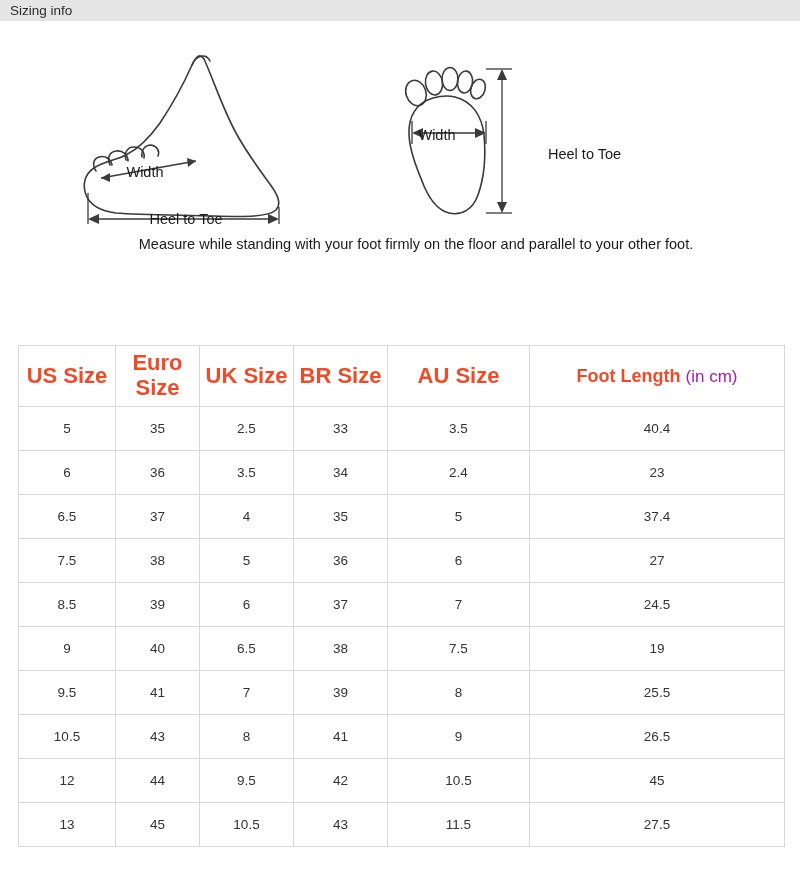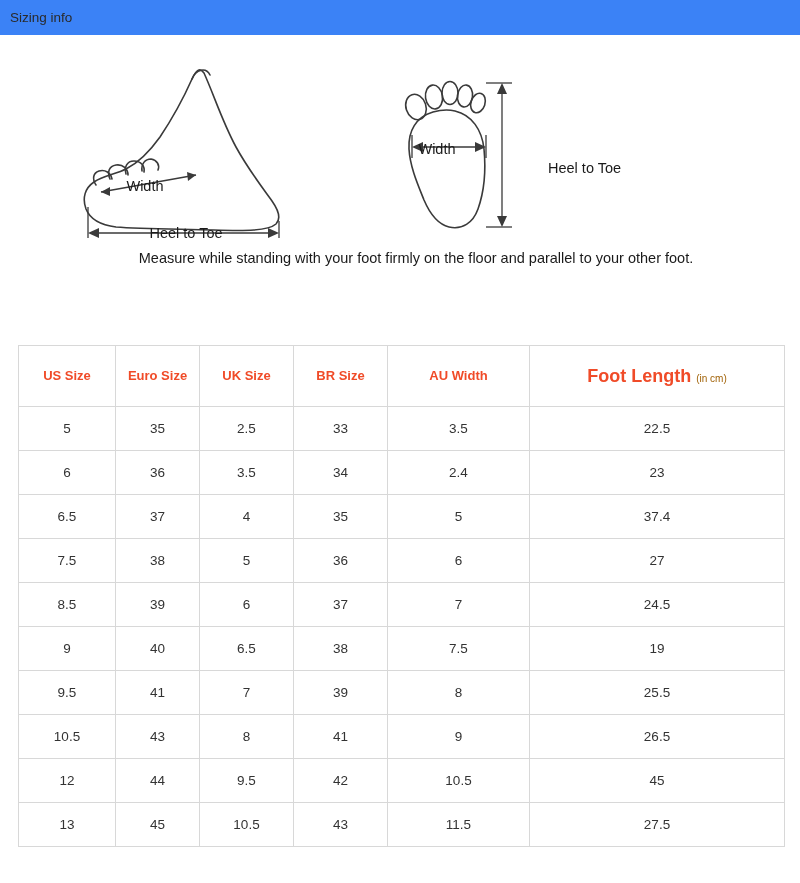--- a/index.html
+++ b/index.html
@@ -12,22 +12,22 @@
     background: #ffffff;
     font-family: "Liberation Sans", sans-serif;
     color: #222222;
     overflow: hidden;
     position: relative;
   }
 
   
   .header-bar {
     width: 100%;
-    height: 35px;
-    background: #3b82f6;
+    height: 21px;
+    background: #e5e5e5;
     display: flex;
     align-items: center;
     box-sizing: border-box;
     padding-left: 10px;
   }
   .header-title {
     font-size: 13.5px;
     color: #2a2a2a;
     font-family: "Liberation Sans", sans-serif;
   }
@@ -68,32 +68,32 @@
   table.size-table th,
   table.size-table td {
     border: 1px solid #d8d8d8;
     text-align: center;
     vertical-align: middle;
     font-family: "Liberation Sans", sans-serif;
   }
   table.size-table th {
     height: 56px;
     color: #f04b28;
-    font-size: 13px;
+    font-size: 22px;
     font-weight: bold;
     padding: 2px 4px;
     line-height: 1.12;
   }
   table.size-table th.big {
     font-size: 18px;
   }
   table.size-table th .sub {
-    font-size: 10px;
+    font-size: 17px;
     font-weight: normal;
-    color: #a16207;
+    color: #a21caf;
   }
   table.size-table td {
     height: 41px;
     font-size: 13.5px;
     color: #333333;
   }
 
   
   col.c-us    { width: 97px; }
   col.c-euro  { width: 84px; }
@@ -198,32 +198,32 @@
       <col class="c-br">
         <col class="c-au">
         <col class="c-foot">
     </colgroup>
     <thead>
       <tr>
         <th><span>US Size</span></th>
         <th><span>Euro Size</span></th>
         <th><span>UK Size</span></th>
         <th><span>BR Size</span></th>
-        <th><span>AU Width</span></th>
+        <th><span>AU Size</span></th>
         <th class="big"><span>Foot Length</span> <span class="sub">(in cm)</span></th>
       </tr>
     </thead>
     <tbody>
       <tr>
         <td>5</td>
         <td>35</td>
         <td>2.5</td>
         <td>33</td>
         <td>3.5</td>
-        <td>22.5</td>
+        <td>40.4</td>
       </tr>
       <tr>
         <td>6</td>
         <td>36</td>
         <td>3.5</td>
         <td>34</td>
         <td>2.4</td>
         <td>23</td>
       </tr>
       <tr>

